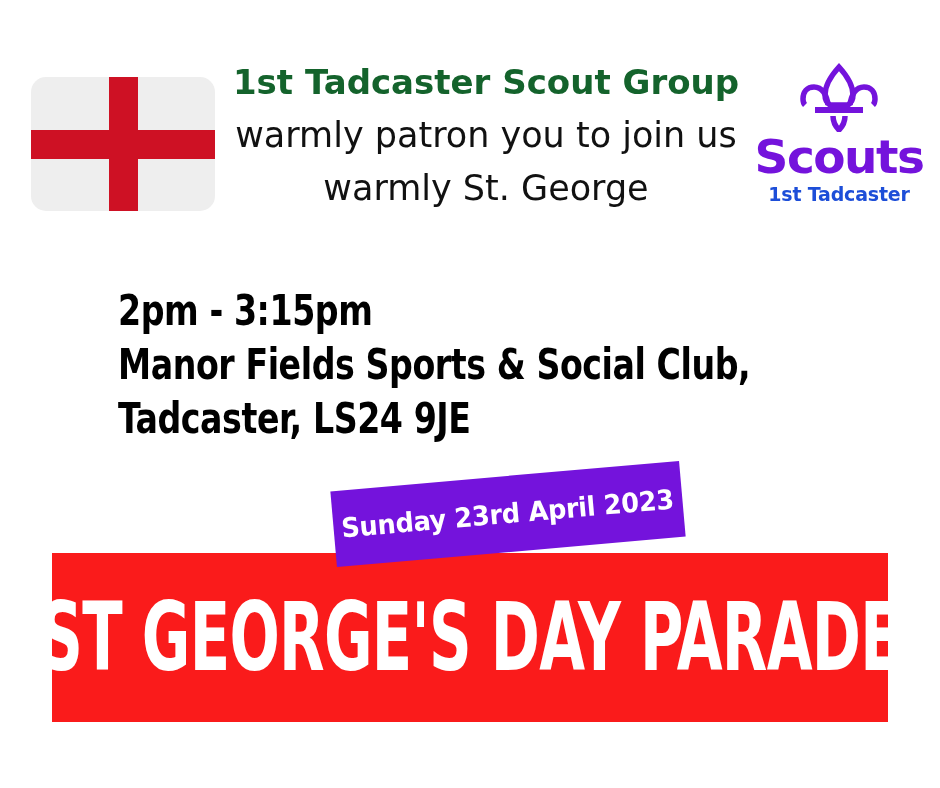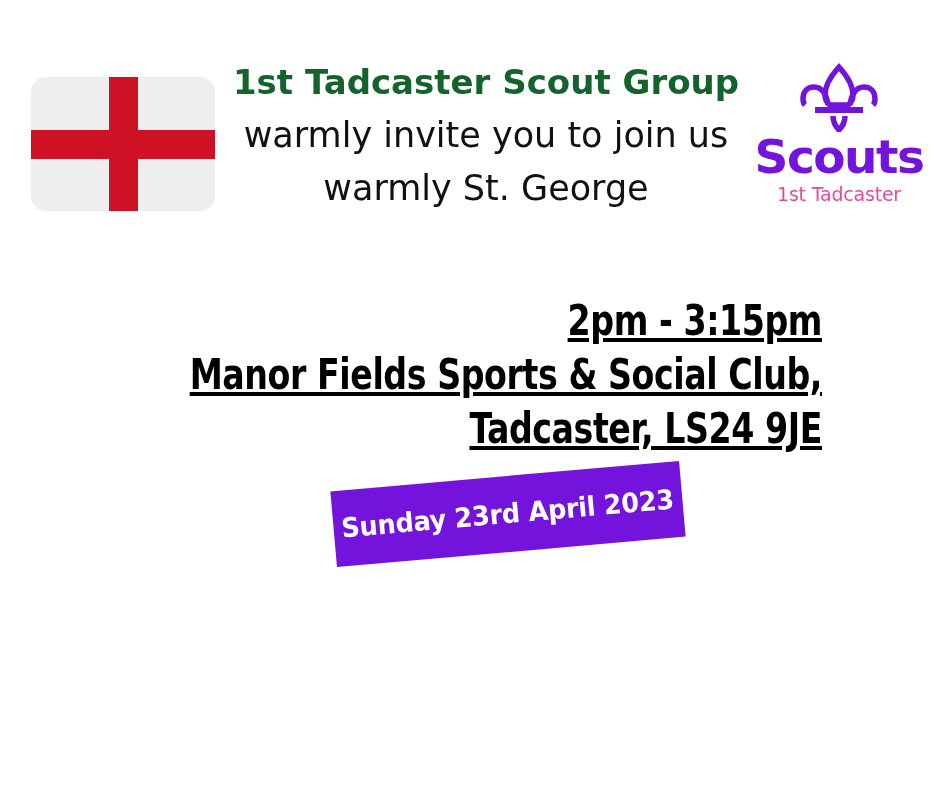--- a/index.html
+++ b/index.html
@@ -72,25 +72,25 @@
     font-family: "DejaVu Sans", sans-serif;
     font-weight: bold;
     font-size: 47px;
     line-height: 50px;
     letter-spacing: -1.5px;
     color: #7413dc;
     text-align: center;
   }
   .scouts-sub {
     font-family: "DejaVu Sans", sans-serif;
-    font-weight: normal;
+    font-weight: bold;
     font-size: 19px;
     line-height: 24px;
     letter-spacing: -0.2px;
-    color: #ec4899;
+    color: #1d4ed8;
   }
 
   
   .invite-block {
     position: absolute;
     left: 228px;
     top: 56px;
     width: 516px;
     text-align: center;
   }
@@ -104,24 +104,23 @@
   .invite-line.org {
     font-weight: bold;
     color: #14632c;
     font-size: 34px;
   }
 
   
   .details-block {
     position: absolute;
     left: 70px;
-    top: 294px;
+    top: 284px;
     width: 800px;
-    text-align: right;
-    text-decoration: underline;
+    text-align: left;
   }
   .details-line {
     font-family: "DejaVu Sans Condensed", "Liberation Sans Narrow", "Liberation Sans", sans-serif;
     font-weight: bold;
     font-size: 42px;
     line-height: 54px;
     letter-spacing: -0.5px;
     color: #000000;
     white-space: nowrap;
     transform: scaleX(0.88);
@@ -182,21 +181,21 @@
 
 <div class="poster">
 
   <div class="flag-icon">
     <div class="flag-bar-h"></div>
     <div class="flag-bar-v"></div>
   </div>
 
   <div class="invite-block">
     <div class="invite-line org">1st Tadcaster Scout Group</div>
-    <div class="invite-line">warmly invite you to join us</div>
+    <div class="invite-line">warmly patron you to join us</div>
     <div class="invite-line">warmly St. George</div>
   </div>
 
   <div class="scouts-logo">
     <div class="fleur-wrap">
       <svg width="92" height="70" viewBox="0 0 92 70" aria-hidden="true">
         <g fill="none" stroke="#7413dc" stroke-width="5.5" stroke-linecap="butt">
           <path d="M46 5 C 36 16, 32 25, 32 33 C 32 38, 34 41, 37 43 L 55 43 C 58 41, 60 38, 60 33 C 60 25, 56 16, 46 5 Z"></path>
           <path d="M35 43 C 34 33, 29 25, 21 25 C 14 25, 10 30, 10 37 C 10 40, 11 42, 12 43"></path>
           <path d="M57 43 C 58 33, 63 25, 71 25 C 78 25, 82 30, 82 37 C 82 40, 81 42, 80 43"></path>
@@ -208,18 +207,21 @@
     <div class="scouts-word">Scouts</div>
     <div class="scouts-sub">1st Tadcaster</div>
   </div>
 
   <div class="details-block">
     <div class="details-line">2pm - 3:15pm</div>
     <div class="details-line">Manor Fields Sports &amp; Social Club,</div>
     <div class="details-line">Tadcaster, LS24 9JE</div>
   </div>
 
+  <div class="parade-banner">
+    <div class="parade-title">ST GEORGE'S DAY PARADE</div>
+  </div>
 
   <div class="date-banner">
     <div class="date-text">Sunday 23rd April 2023</div>
   </div>
 
 </div>
 
 </body></html>

